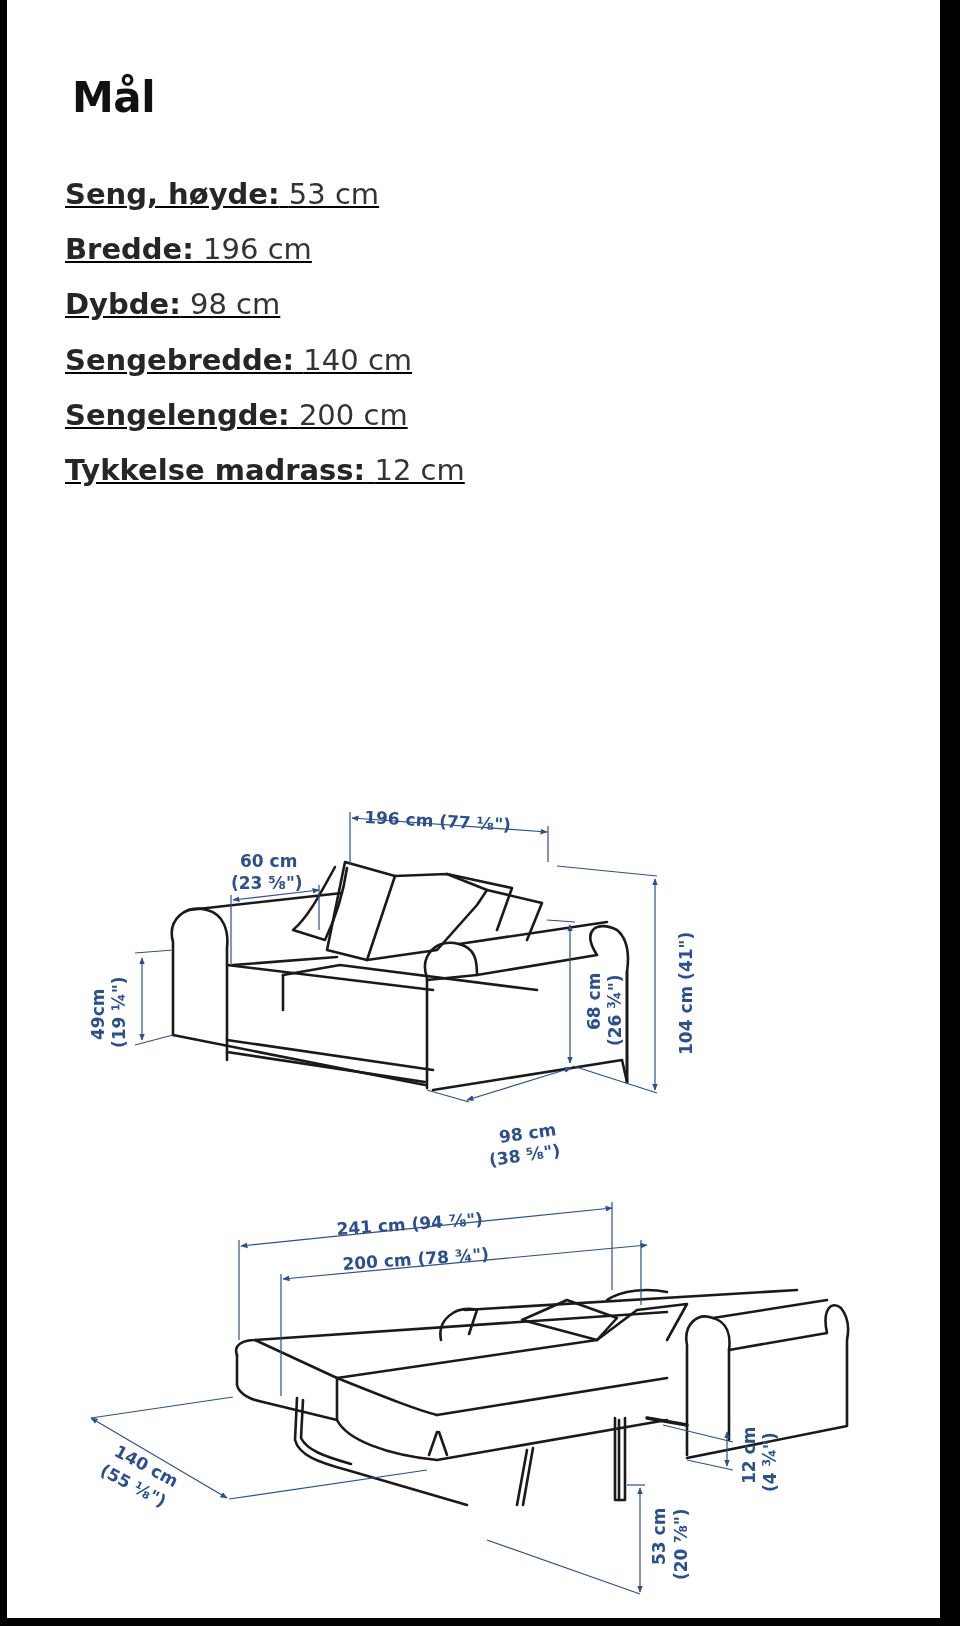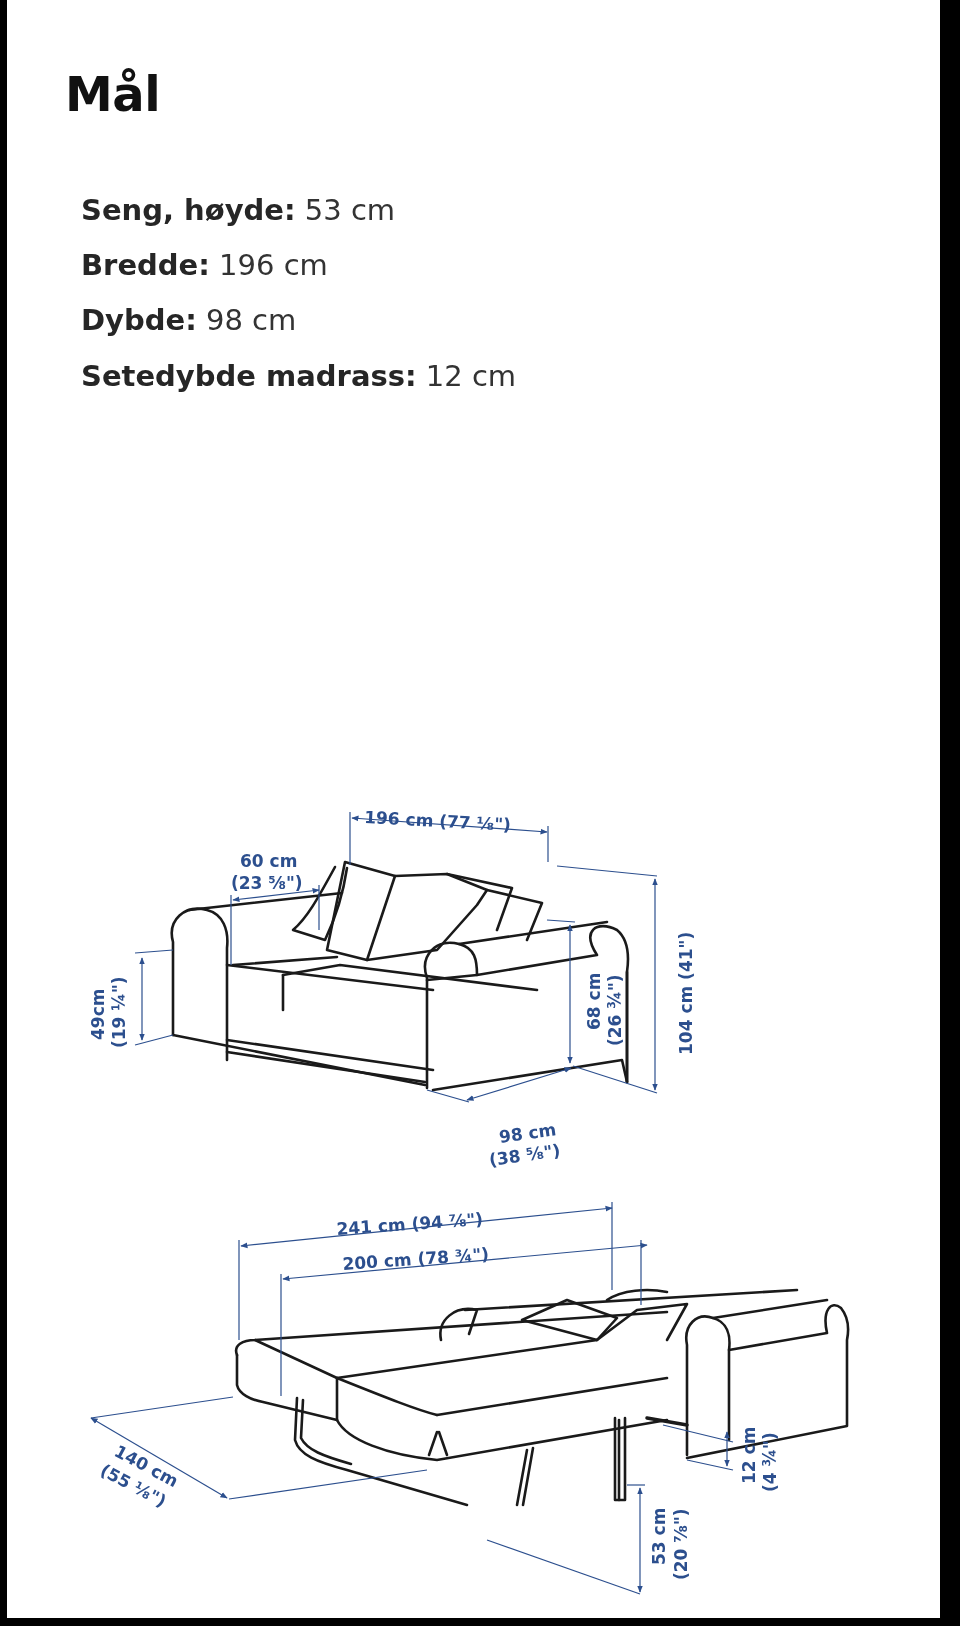--- a/index.html
+++ b/index.html
@@ -9,25 +9,25 @@
     }
     .panel {
       position: absolute; left: 7px; top: 0; width: 933px; height: 1618px;
       background: #ffffff;
     }
     .close-btn {
       position: absolute; left: 846px; top: -14px; width: 30px; height: 24px;
       cursor: pointer;
     }
     .title {
-      position: absolute; left: 58px; top: 66px; margin: 0;
-      font-size: 48px; font-weight: bold; color: #111; letter-spacing: -0.5px;
+      position: absolute; left: 58px; top: 66px; margin: 7px;
+      font-size: 42px; font-weight: bold; color: #111; letter-spacing: -0.5px;
     }
     .specs {
-      position: absolute; left: 58px; top: 172px; margin: 16px; padding: 0; list-style: none;
+      position: absolute; left: 58px; top: 172px; margin: 0; padding: 0; list-style: none; text-decoration: underline;
     }
     .specs li {
       height: 55.2px; line-height: 44px; font-size: 29px; color: #2a2a2a; white-space: nowrap;
     }
     .specs .lbl { font-weight: bold; color: #262626; }
     .specs .val { font-weight: normal; color: #333; }
     .diagram {
       position: absolute; left: 0; top: 0; width: 933px; height: 1618px; pointer-events: none;
     }
     .diagram svg { width: 100%; height: 100%; }
@@ -46,21 +46,23 @@
       <line x1="26" y1="0" x2="15" y2="12" stroke="#111" stroke-width="4" stroke-linecap="round"></line>
     </svg>
   </div>
 
   <h1 class="title">Mål</h1>
 
   <ul class="specs">
     <li><span class="lbl">Seng, høyde:</span> <span class="val">53 cm</span></li>
     <li><span class="lbl">Bredde:</span> <span class="val">196 cm</span></li>
     <li><span class="lbl">Dybde:</span> <span class="val">98 cm</span></li>
-    <li><span class="lbl">Setedybde madrass:</span> <span class="val">12 cm</span></li>
+    <li><span class="lbl">Sengebredde:</span> <span class="val">140 cm</span></li>
+    <li><span class="lbl">Sengelengde:</span> <span class="val">200 cm</span></li>
+    <li><span class="lbl">Tykkelse madrass:</span> <span class="val">12 cm</span></li>
   </ul>
 
   <div class="diagram">
     <svg viewBox="0 0 933 1618" xmlns="http://www.w3.org/2000/svg">
       <defs>
         <marker id="arr" viewBox="0 0 10 10" refX="9" refY="5" markerWidth="6" markerHeight="6" orient="auto-start-reverse">
           <path d="M0,1 L10,5 L0,9 z" fill="#2c4f8e"></path>
         </marker>
       </defs>
 

